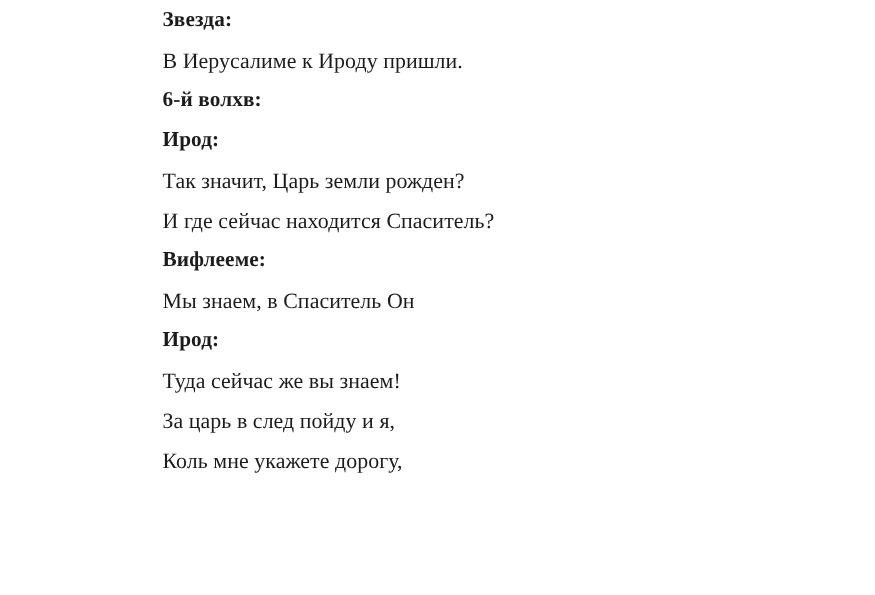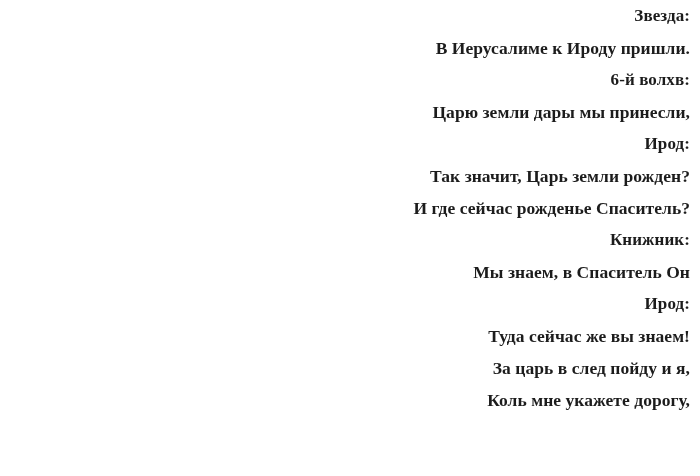--- a/index.html
+++ b/index.html
@@ -13,21 +13,20 @@
     font-family: "Liberation Serif", "DejaVu Serif", serif;
     color: #1c1c1c;
     overflow: hidden;
   }
   #document-page {
     position: relative;
     width: 680px;
     height: 476px;
     background: #ffffff;
     box-sizing: border-box;
-    text-align: right;
   }
   #script-body {
     position: absolute;
     left: 130px;
     top: 0px;
     width: 560px;
   }
   .script-line {
     height: 32px;
     line-height: 32px;
@@ -35,35 +34,34 @@
     white-space: nowrap;
     letter-spacing: 0.05px;
     color: #1c1c1c;
   }
   .script-line.speaker {
     font-weight: bold;
     font-size: 17px;
     letter-spacing: 0.1px;
   }
   .script-line.dialogue {
-    font-weight: bold;
+    font-weight: normal;
   }
 </style>
 </head>
 <body>
 
 <div id="document-page">
   <div id="script-body">
       <div class="script-line speaker">Звезда:</div>
       <div class="script-line dialogue">В Иерусалиме к Ироду пришли.</div>
       <div class="script-line speaker">6-й волхв:</div>
-      <div class="script-line dialogue">Царю земли дары мы принесли,</div>
       <div class="script-line speaker">Ирод:</div>
       <div class="script-line dialogue">Так значит, Царь земли рожден?</div>
-      <div class="script-line dialogue">И где сейчас рожденье Спаситель?</div>
-      <div class="script-line speaker">Книжник:</div>
+      <div class="script-line dialogue">И где сейчас находится Спаситель?</div>
+      <div class="script-line speaker">Вифлееме:</div>
       <div class="script-line dialogue">Мы знаем, в Спаситель Он</div>
       <div class="script-line speaker">Ирод:</div>
       <div class="script-line dialogue">Туда сейчас же вы знаем!</div>
       <div class="script-line dialogue">За царь в след пойду и я,</div>
       <div class="script-line dialogue">Коль мне укажете дорогу,</div>
     </div>
 </div>
 
 </body></html>

